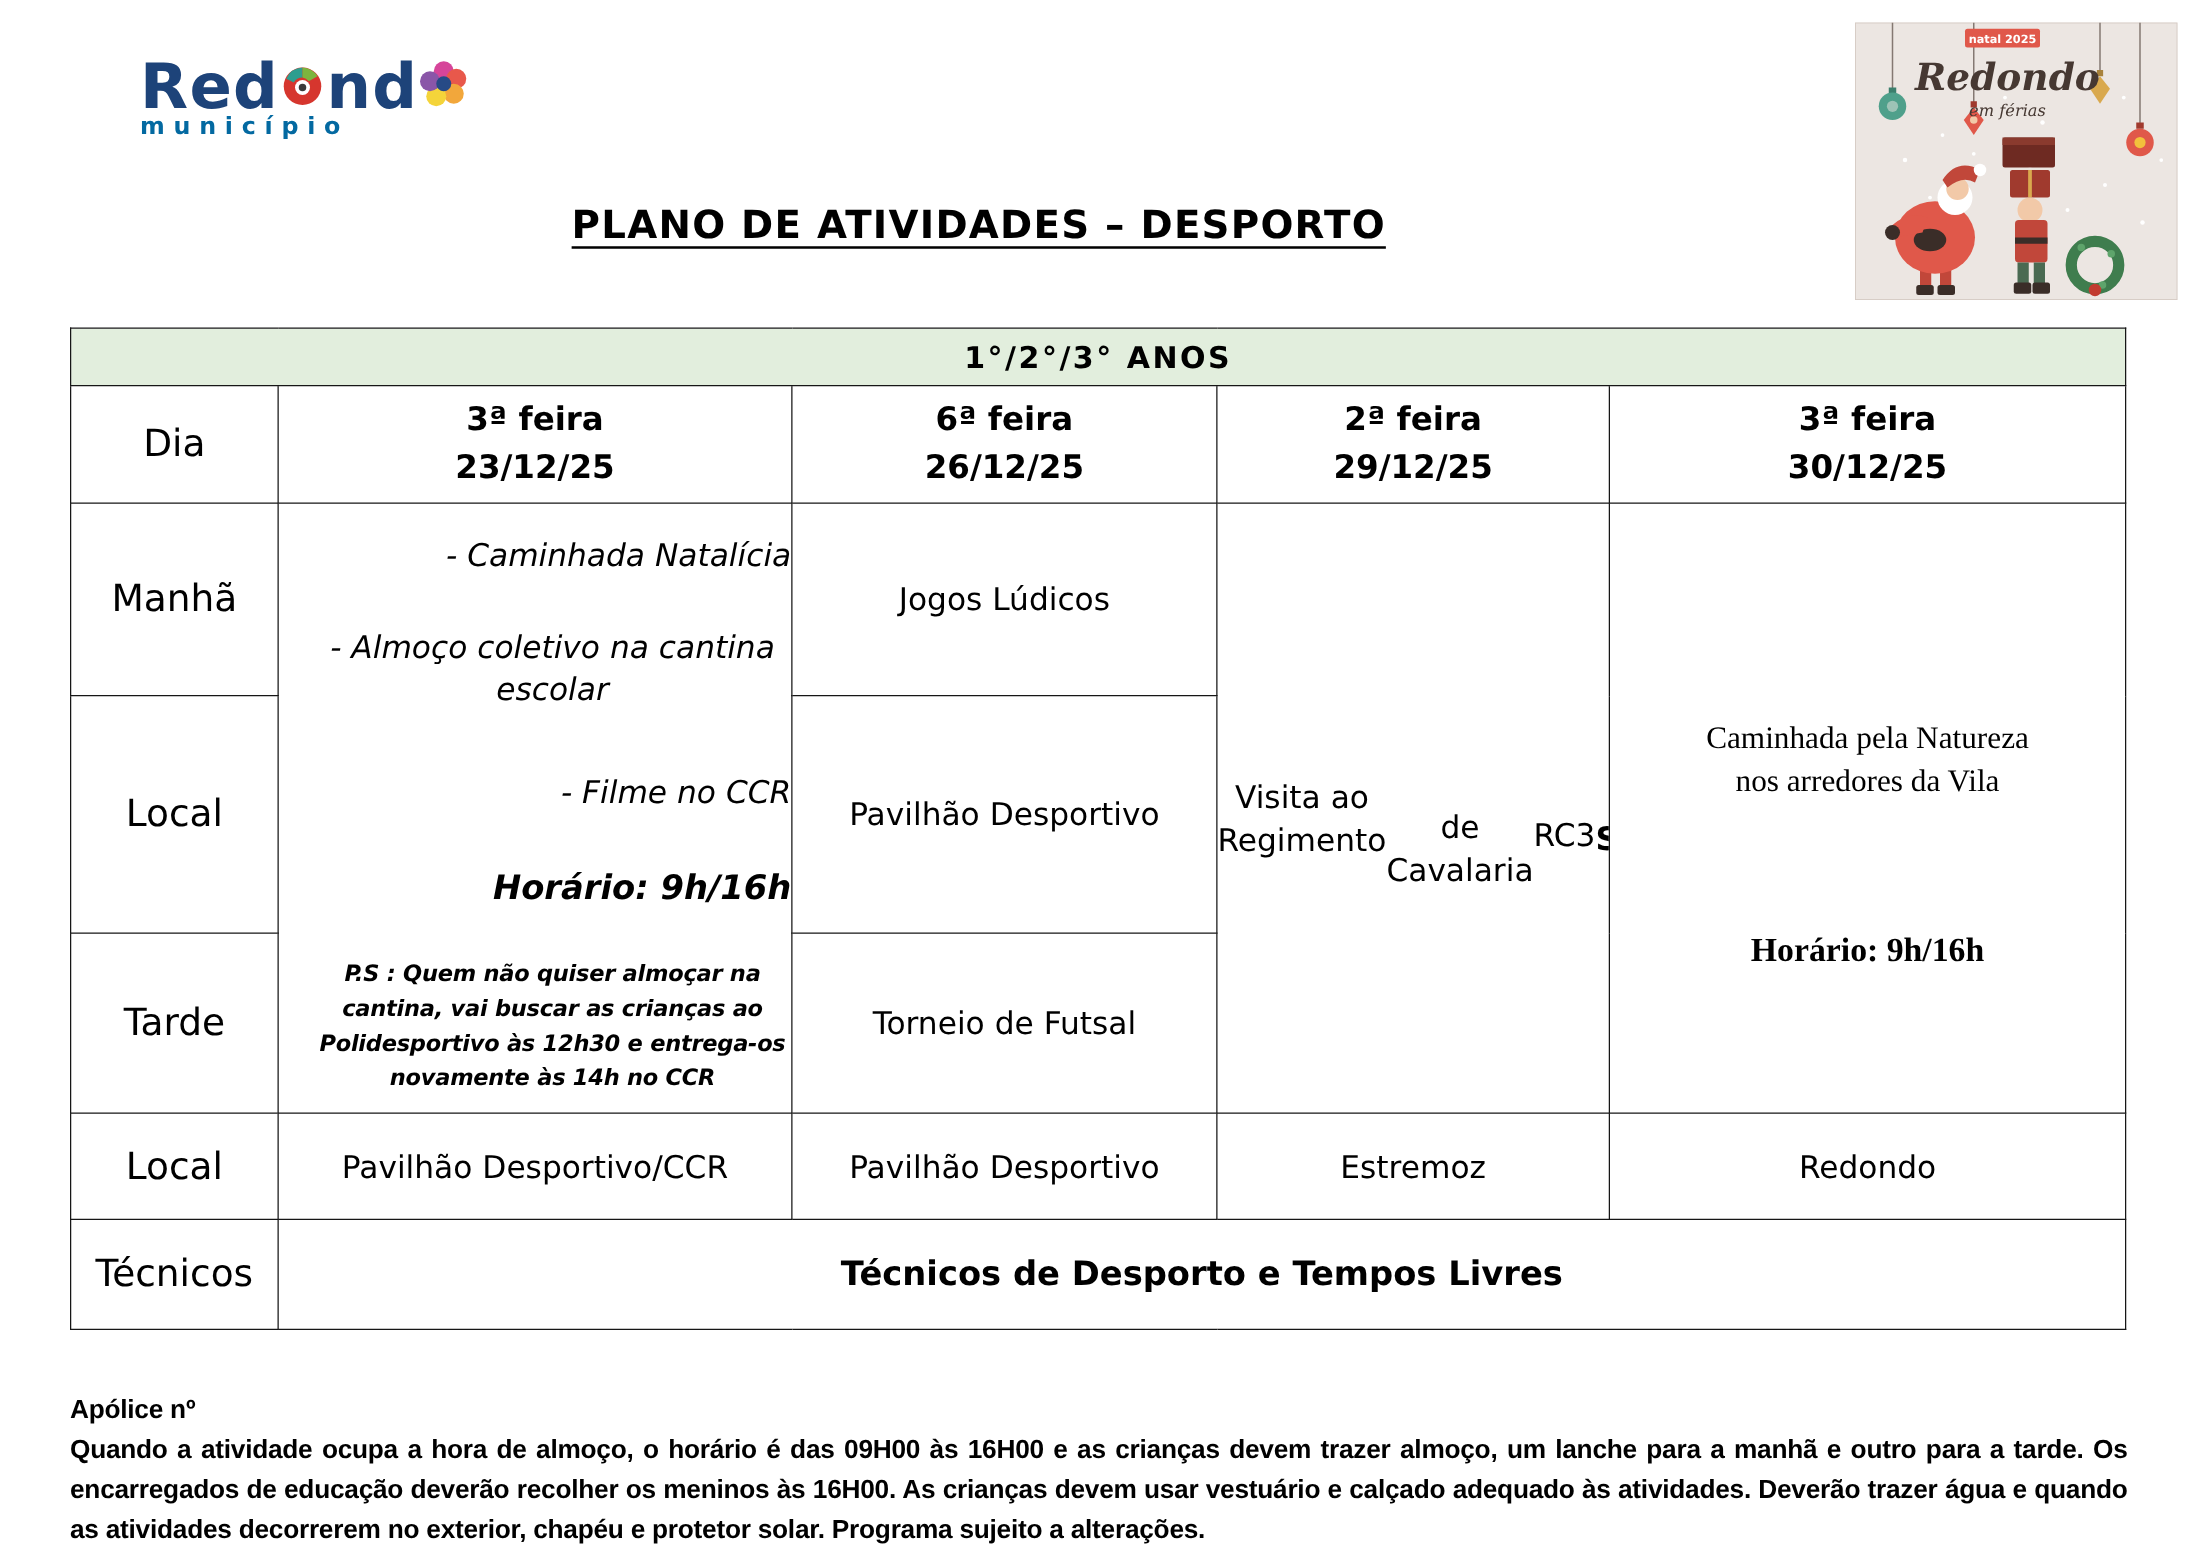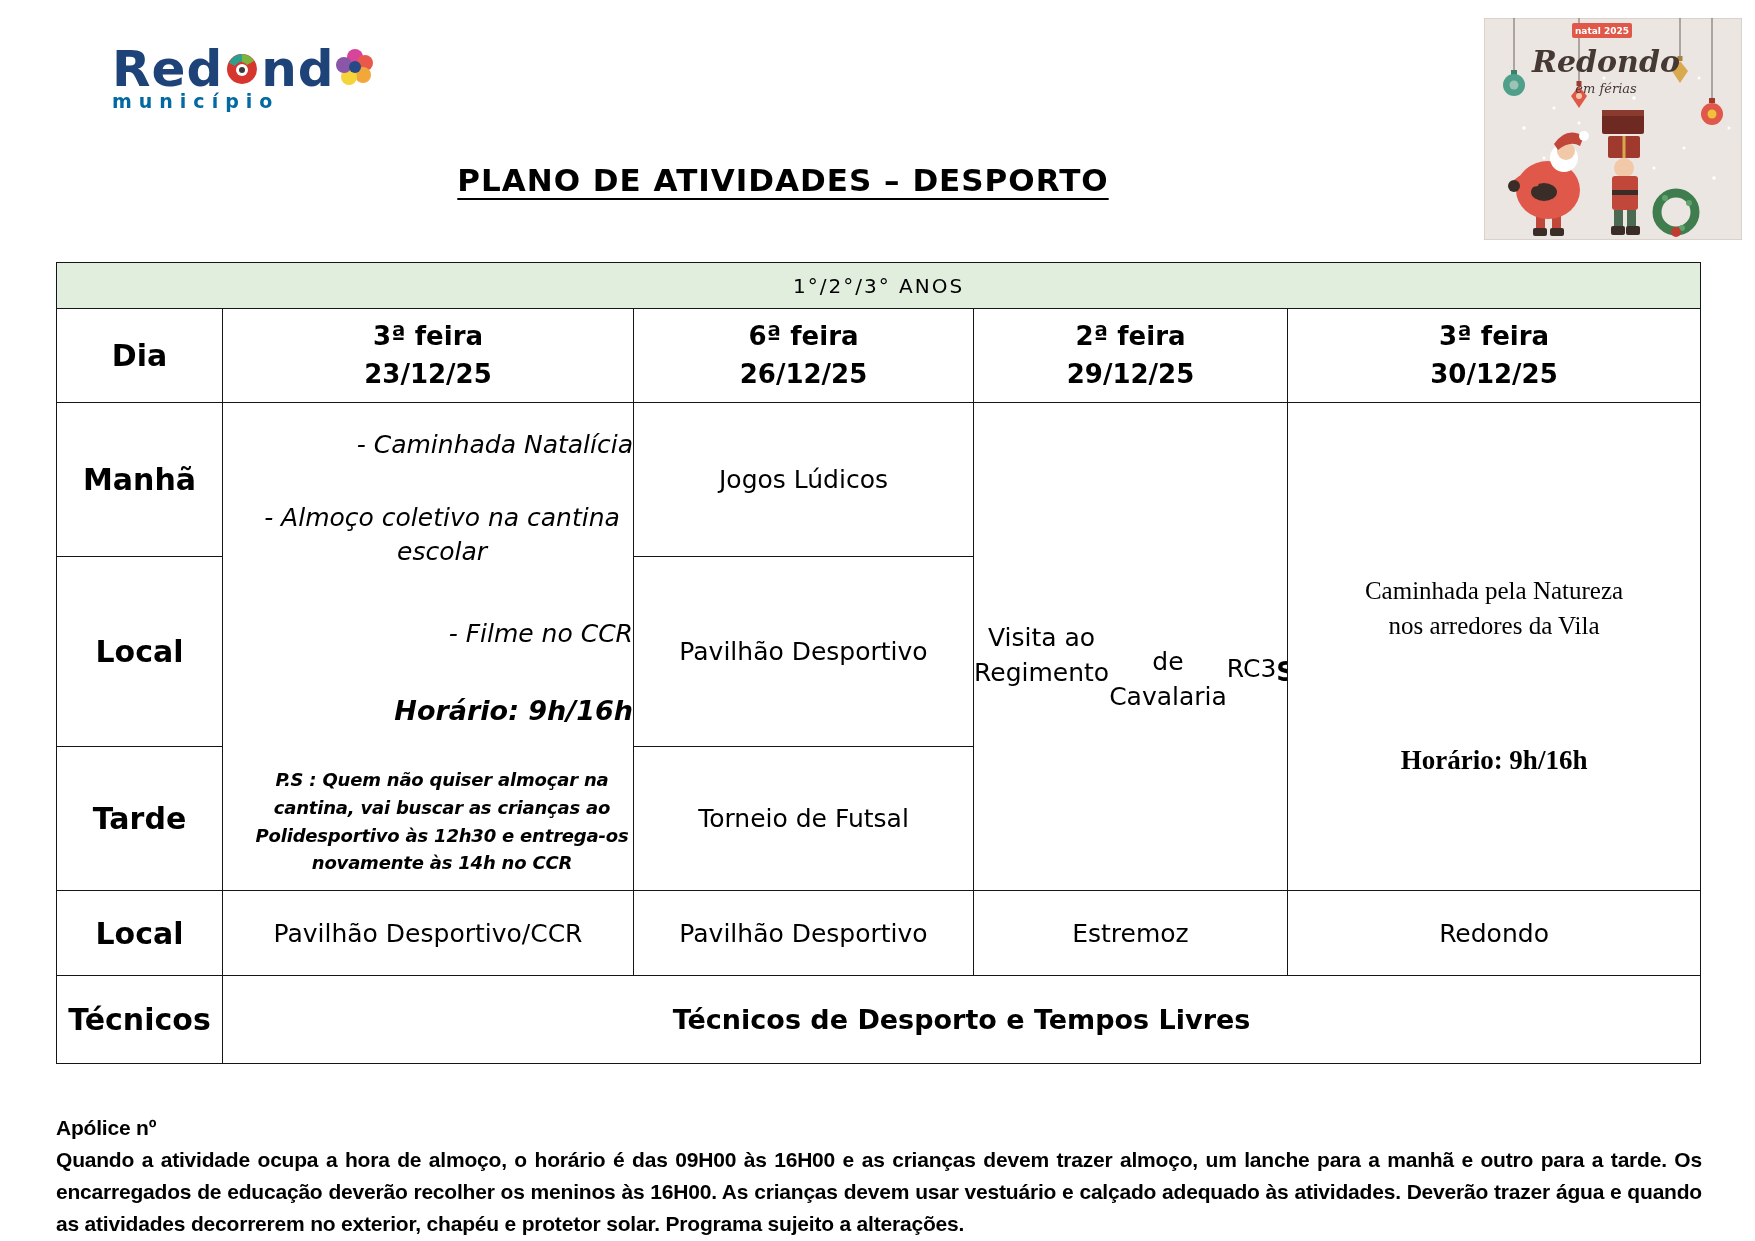--- a/index.html
+++ b/index.html
@@ -25,30 +25,30 @@
   .poster { position:absolute; left:1484px; top:18px; width:258px; height:222px; }
 
   
   table.plan { position:absolute; left:56px; top:262px; width:1644px;
                border-collapse:collapse; table-layout:fixed; }
   table.plan td { border:1.6px solid #161616; vertical-align:middle;
                   text-align:center; overflow:hidden; }
   .col-label { width:166px; } .col-d1 { width:411px; } .col-d2 { width:340px; }
   .col-d3 { width:314px; } .col-d4 { width:413px; }
 
-  td.group-hd { background:#e2eedd; height:46px; font-size:20px; font-weight:normal;
+  td.group-hd { background:#e2eedd; height:46px; font-size:24px; font-weight:bold;
                 letter-spacing:2px; }
   tr.r-dayhd { height:94px; }
   tr.r-manha { height:154px; }
   tr.r-local1 { height:190px; }
   tr.r-tarde { height:144px; }
   tr.r-local2 { height:85px; }
   tr.r-tec { height:88px; }
 
-  td.rowlab { font-size:30px; font-weight:bold;margin-top:24px; }
+  td.rowlab { font-size:30px; font-weight:normal;margin-top:24px; }
   td.dayhd  { font-size:26px; font-weight:bold; line-height:1.45; }
   .cell-txt { font-size:25px; line-height:1.4; }
 
   td.merged-day1 { vertical-align:top; }
   .d1-wrap { display:flex; flex-direction:column; align-items:flex-end; padding-top:12px;font-style:italic; }
   .d1-item { font-size:25px; line-height:1.35; max-width:382px; }
   .d1-item2 { margin-top:40px; }
   .d1-item3 { margin-top:48px; }
   .d1-sched { margin-top:44px; font-size:27px; font-weight:bold; }
   .d1-ps { margin-top:40px; font-size:18px; font-weight:bold; line-height:1.55;

